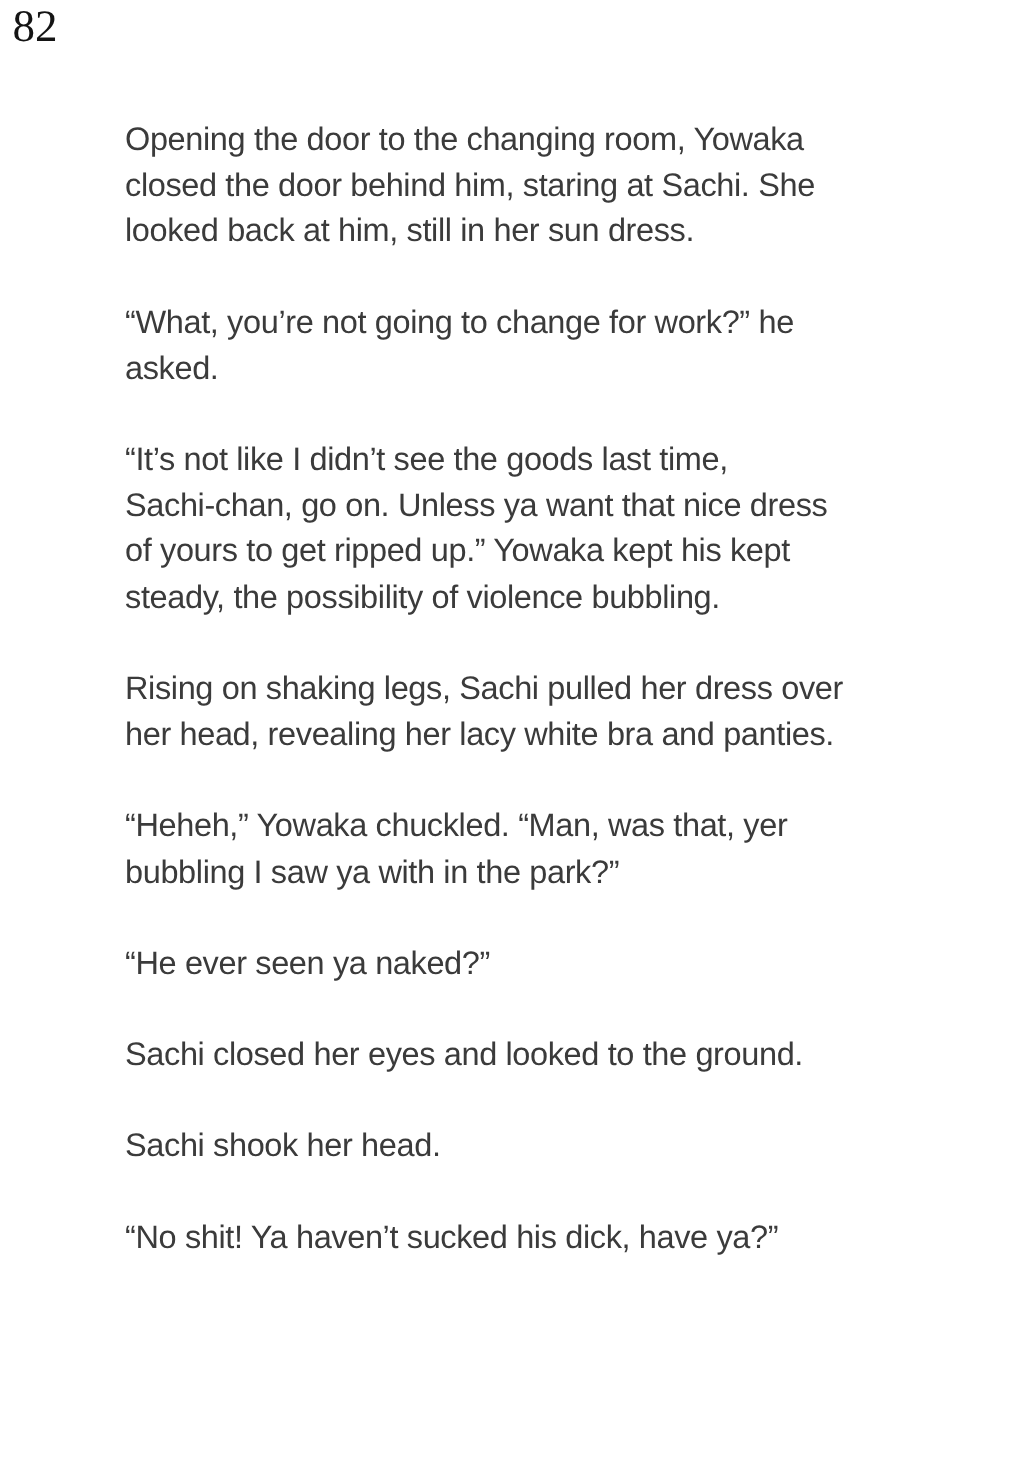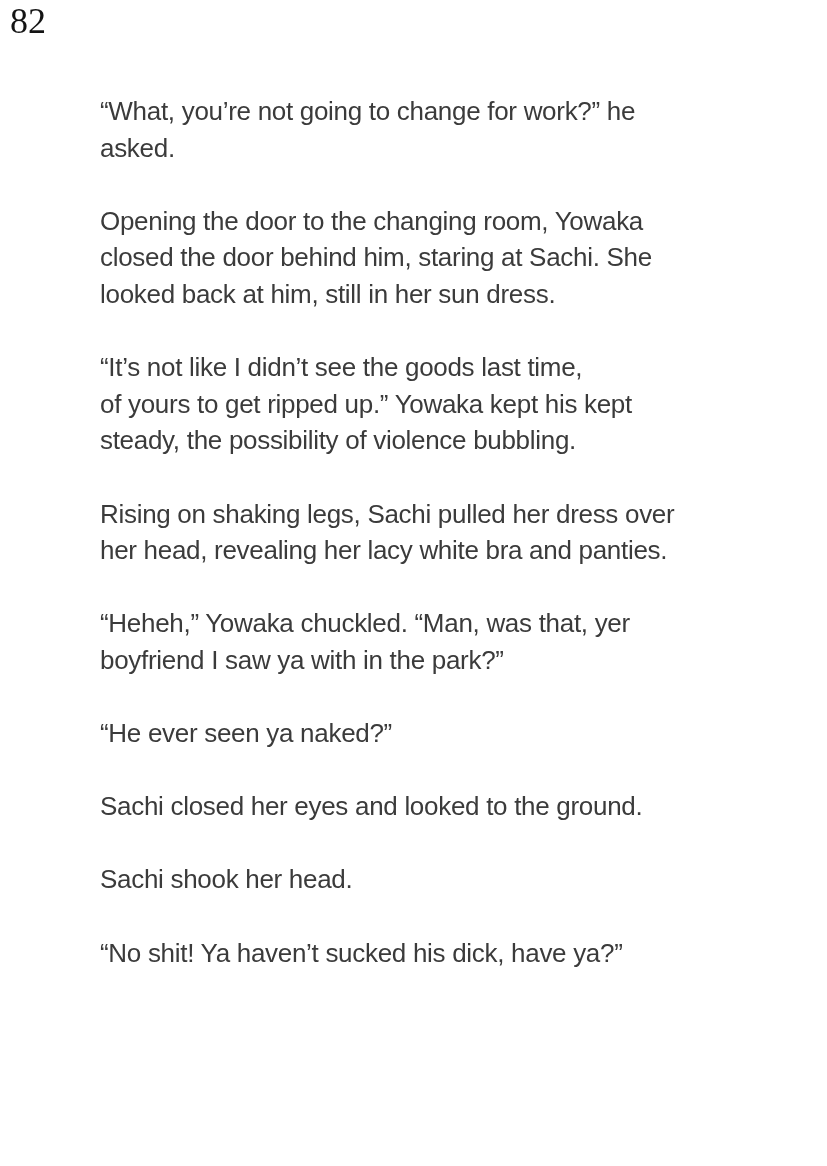--- a/index.html
+++ b/index.html
@@ -41,40 +41,41 @@
     white-space: nowrap;
   }
 </style>
 </head>
 <body>
 
 <div class="page">
   <div class="page-number">82</div>
   <div class="text-block">
       <div class="paragraph">
-        <div class="line">“What, you’re not going to change for work?” he</div>
-        <div class="line">asked.</div>
-      </div>
-      <div class="paragraph">
         <div class="line">Opening the door to the changing room, Yowaka</div>
         <div class="line">closed the door behind him, staring at Sachi. She</div>
         <div class="line">looked back at him, still in her sun dress.</div>
       </div>
       <div class="paragraph">
+        <div class="line">“What, you’re not going to change for work?” he</div>
+        <div class="line">asked.</div>
+      </div>
+      <div class="paragraph">
         <div class="line">“It’s not like I didn’t see the goods last time,</div>
+        <div class="line">Sachi-chan, go on. Unless ya want that nice dress</div>
         <div class="line">of yours to get ripped up.” Yowaka kept his kept</div>
         <div class="line">steady, the possibility of violence bubbling.</div>
       </div>
       <div class="paragraph">
         <div class="line">Rising on shaking legs, Sachi pulled her dress over</div>
         <div class="line">her head, revealing her lacy white bra and panties.</div>
       </div>
       <div class="paragraph">
         <div class="line">“Heheh,” Yowaka chuckled. “Man, was that, yer</div>
-        <div class="line">boyfriend I saw ya with in the park?”</div>
+        <div class="line">bubbling I saw ya with in the park?”</div>
       </div>
       <div class="paragraph">
         <div class="line">“He ever seen ya naked?”</div>
       </div>
       <div class="paragraph">
         <div class="line">Sachi closed her eyes and looked to the ground.</div>
       </div>
       <div class="paragraph">
         <div class="line">Sachi shook her head.</div>
       </div>

